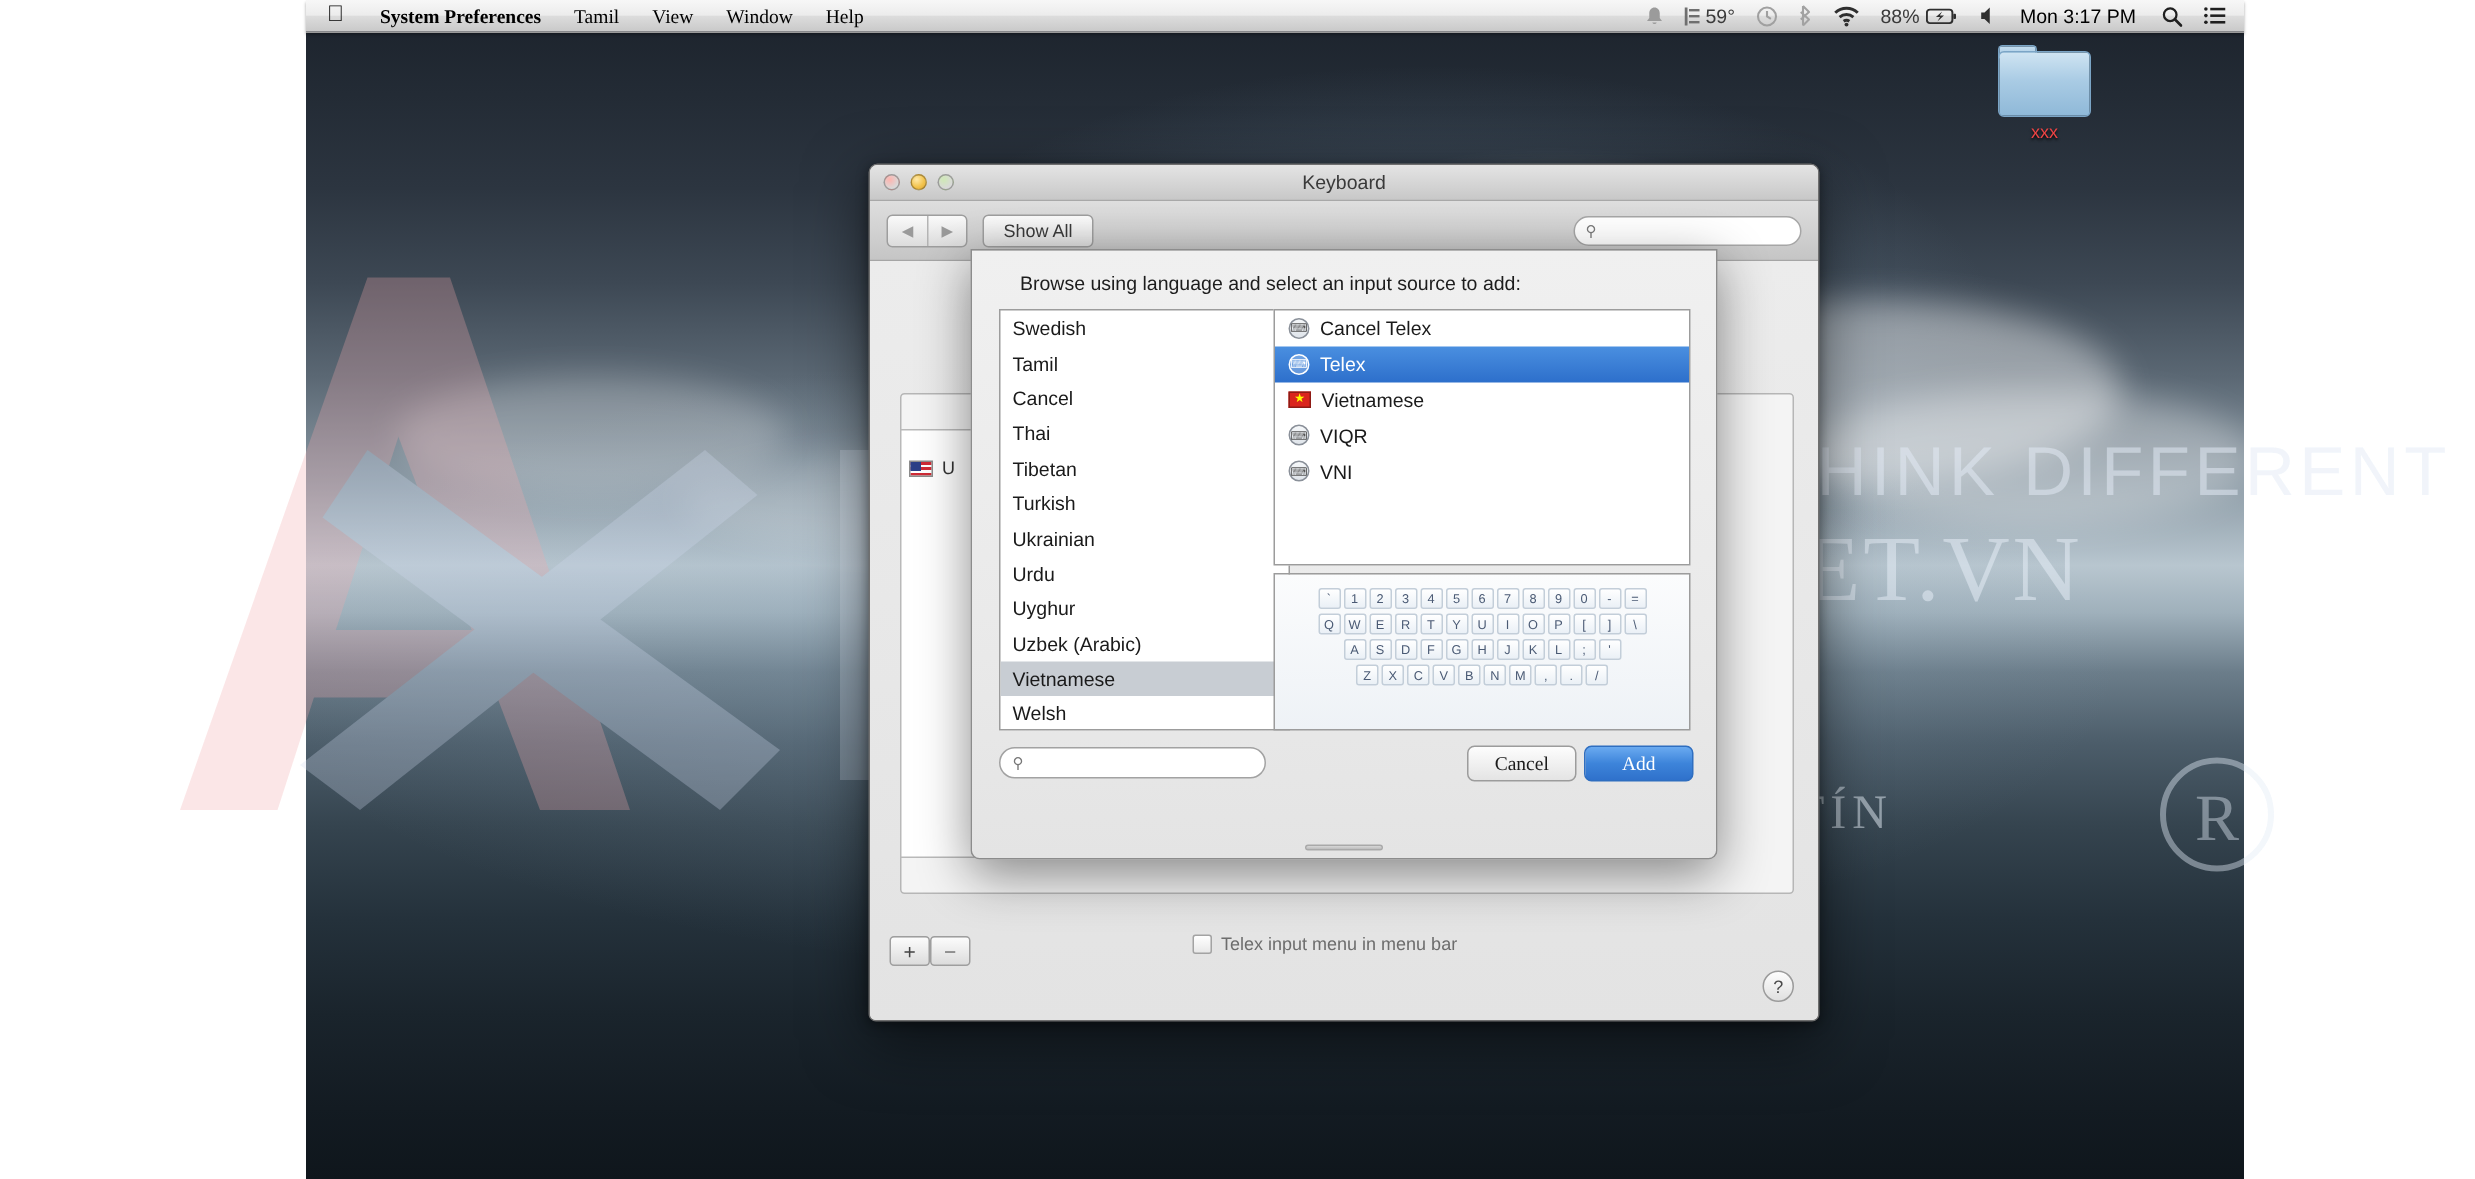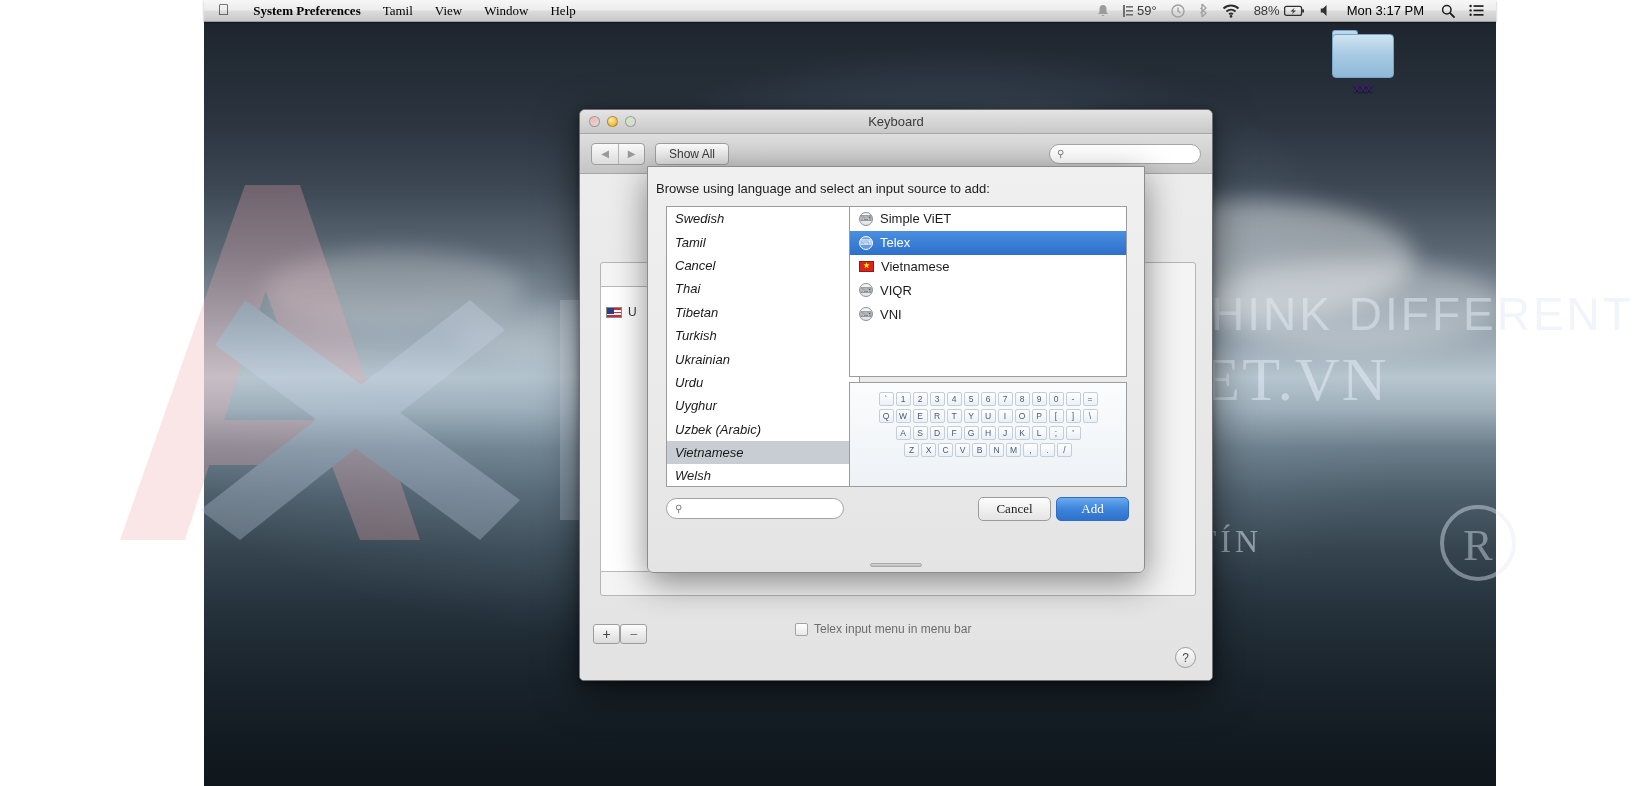--- a/index.html
+++ b/index.html
@@ -43,21 +43,21 @@
   #menubar .st { padding:0 7px; display:flex; align-items:center; color:#3a3a3a; }
   #menubar .clock { padding:0 10px 0 8px; font-size:13px; color:#000; }
 
   
   #folder { position:absolute; left:1332px; top:30px; width:62px; text-align:center; }
   #folder .ficon { width:62px; height:48px; position:relative; margin:0 auto; }
   #folder .fback { position:absolute; left:0; top:4px; width:62px; height:44px; border-radius:4px 4px 4px 4px;
        background:linear-gradient(to bottom,#cfe4f2 0%,#a9cbe4 45%,#8fb9d8 100%); border:1px solid #7ba5c6; }
   #folder .ftab { position:absolute; left:0; top:0px; width:26px; height:9px; border-radius:3px 3px 0 0;
        background:linear-gradient(to bottom,#c3ddef,#a3c6e1); border:1px solid #7ba5c6; border-bottom:none; }
-  #folder .flabel { margin-top:3px; font-size:12px; color:#4c1d95; text-shadow:0 1px 2px rgba(0,0,0,0.9); }
+  #folder .flabel { margin-top:3px; font-size:12px; color:#ef4444; text-shadow:0 1px 2px rgba(0,0,0,0.9); }
 
   
   #prefwin {
     position:absolute; left:579px; top:109px; width:634px; height:572px;
     border-radius:6px 6px 5px 5px;
     background:#e8e8e8;
     box-shadow:0 12px 42px rgba(0,0,0,0.55), 0 2px 8px rgba(0,0,0,0.4);
     border:1px solid #6f6f6f;
     overflow:hidden;
   }
@@ -114,24 +114,24 @@
              border:1px solid #9b9b9b; background:linear-gradient(to bottom,#fdfdfd,#e0e0e0);
              display:flex; align-items:center; justify-content:center; font-size:12px; color:#4a4a4a; }
 
   
   #sheet {
     position:absolute; left:647px; top:166px; width:498px; height:407px;
     background:linear-gradient(to bottom,#f0f0f0 0%,#eaeaea 60%,#e4e4e4 100%);
     border:1px solid #8c8c8c; border-radius:0 0 6px 6px;
     box-shadow:0 10px 34px rgba(0,0,0,0.45);
   }
-  #sheet-title { position:absolute; left:8px; top:14px; font-size:13px; color:#1c1c1c; }
+  #sheet-title { position:absolute; left:32px; top:14px; font-size:13px; color:#1c1c1c; }
 
   .listbox { position:absolute; background:#ffffff; border:1px solid #9c9c9c; overflow:hidden; }
-  #langlist { left:18px; top:39px; width:194px; height:281px;font-style:italic; }
+  #langlist { left:18px; top:39px; width:194px; height:281px; }
   #srcbox   { left:201px; top:39px; width:278px; height:171px; }
   #kbprev   { left:201px; top:215px; width:278px; height:105px;
               background:linear-gradient(to bottom,#fbfcfd,#eef2f6); }
 
   .litem { height:23.4px; display:flex; align-items:center; padding-left:8px;
            font-size:13px; color:#1a1a1a; }
   .litem.sel-gray { background:#c8cdd3; }
 
   .sitem { height:23.8px; display:flex; align-items:center; gap:7px; padding-left:9px;
            font-size:13px; color:#1a1a1a; }
@@ -369,21 +369,21 @@
         <div class="litem sel-gray">
           <span>Vietnamese</span>
         </div>
         <div class="litem">
           <span>Welsh</span>
         </div>
       </div>
     <div class="listbox" id="srcbox">
         <div class="sitem">
           <span class="isrc-icon">⌨</span>
-          <span>Simple ViET</span>
+          <span>Cancel Telex</span>
         </div>
         <div class="sitem sel-blue">
           <span class="isrc-icon">⌨</span>
           <span>Telex</span>
         </div>
         <div class="sitem">
           <span class="flag-vn">
             <span>★</span>
           </span>
           <span>Vietnamese</span>

